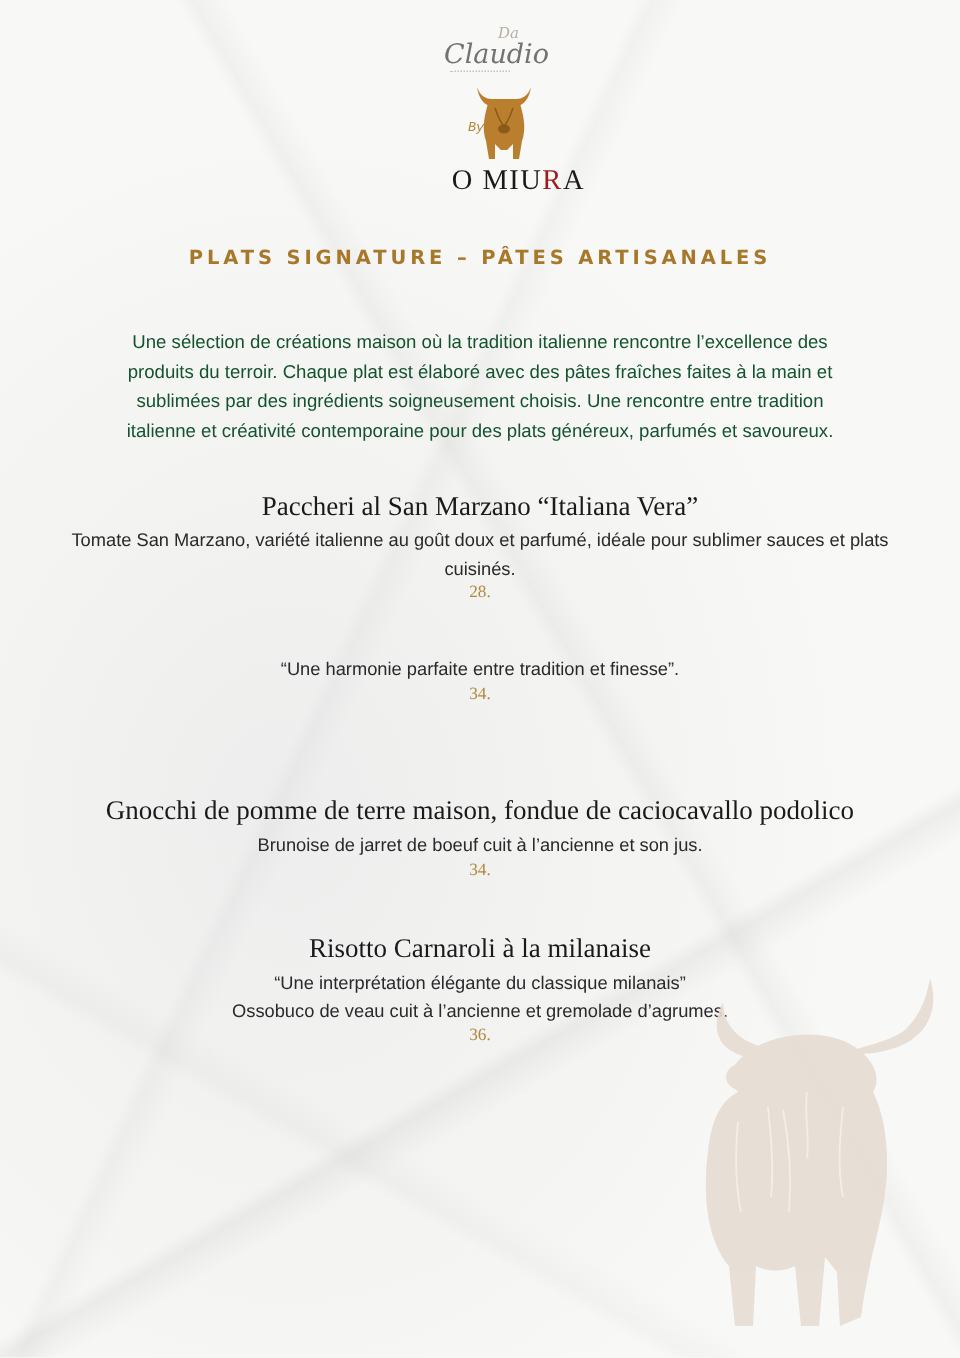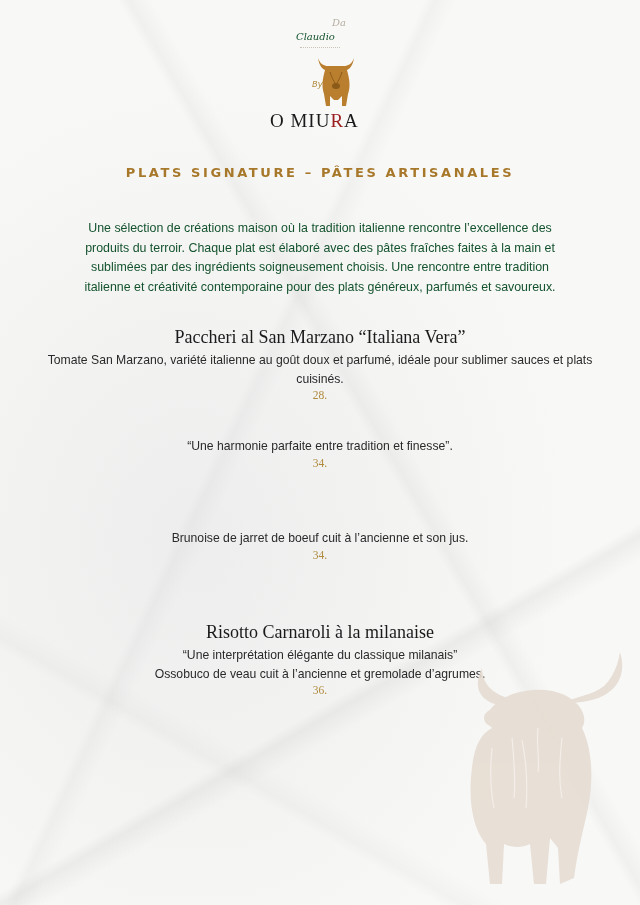--- a/index.html
+++ b/index.html
@@ -24,39 +24,39 @@
       position: absolute; left: 270px; top: 14px; width: 120px; height: 110px;
       text-align: center;
     }
     .logo-da {
       font-family: "DejaVu Serif", serif; font-style: italic;
       color: #b7aea2; font-size: 10px; line-height: 10px;
       position: absolute; left: 30px; top: 4px; margin-left: 32px;
     }
     .logo-claudio {
       font-family: "DejaVu Serif", serif; font-style: italic;
-      color: #14532d; font-size: 10px; line-height: 13px;
+      color: #737373; font-size: 18px; line-height: 13px;
       position: absolute; left: 26px; top: 16px;
     }
     .logo-sub {
       position: absolute; left: 30px; top: 33px; width: 40px; height: 2px;
       border-top: 1px dotted #c9c2b8;
     }
     .logo-by {
       font-family: Liberation Mono, monospace; font-style: italic;
       color: #b08a3c; font-size: 9px;
       position: absolute; left: 42px; top: 38px; margin-top: 28px;
     }
     .logo-bull {
       position: absolute; left: 44px; top: 38px; width: 44px; height: 56px;
     }
     .logo-name {
       position: absolute; left: 0; right: 0; top: 97px;
       font-family: "Liberation Serif", serif; font-size: 19px; letter-spacing: 1px;
-      color: #1a1a1a; text-align: left; line-height: 20px;
+      color: #1a1a1a; text-align: right; line-height: 20px;
     }
     .logo-name .accent { color: #9b1c1c; }
     .section-title {
       position: absolute; left: 0; right: 0; top: 165px; text-align: center;
       font-family: "DejaVu Sans", sans-serif; font-weight: bold;
       font-size: 13px; letter-spacing: 2.6px; color: #a8782a;
     }
     .intro {
       position: absolute; left: 70px; width: 500px; top: 219px;
       text-align: center; font-size: 12.4px; line-height: 19.5px; color: #14532d;
@@ -107,20 +107,21 @@
   <div class="dish-desc" style="padding:0 0px;">Tomate San Marzano, variété italienne au goût doux et parfumé, idéale pour sublimer sauces et plats cuisinés.</div>
   <div class="dish-price">28.</div>
 </div>
 
 <div class="dish" style="top:437px;">
   <div class="dish-desc">“Une harmonie parfaite entre tradition et finesse”.</div>
   <div class="dish-price">34.</div>
 </div>
 
 <div class="dish" style="top:529px;">
+  <div class="dish-name">Gnocchi de pomme de terre maison, fondue de caciocavallo podolico</div>
   <div class="dish-desc">Brunoise de jarret de boeuf cuit à l’ancienne et son jus.</div>
   <div class="dish-price">34.</div>
 </div>
 
 <div class="dish" style="top:621px;">
   <div class="dish-name">Risotto Carnaroli à la milanaise</div>
   <div class="dish-desc">“Une interprétation élégante du classique milanais”</div>
   <div class="dish-desc">Ossobuco de veau cuit à l’ancienne et gremolade d’agrumes.</div>
   <div class="dish-price">36.</div>
 </div>

